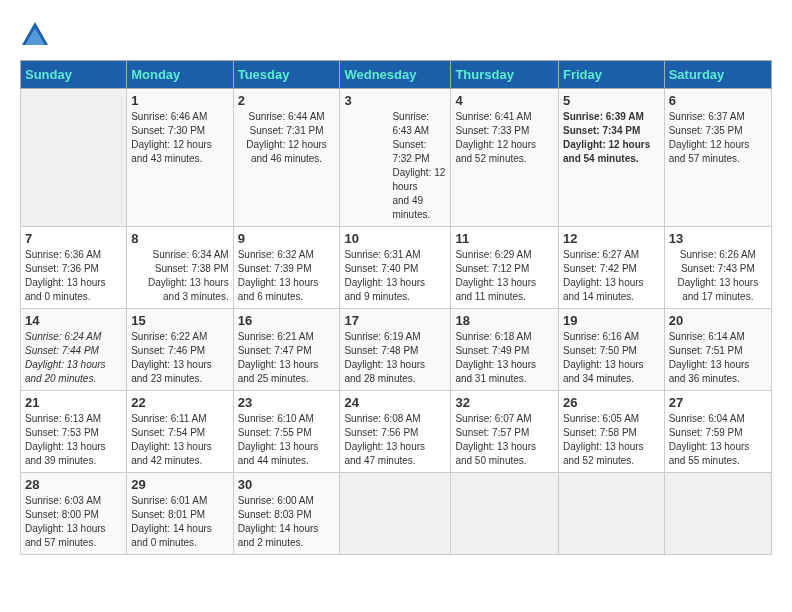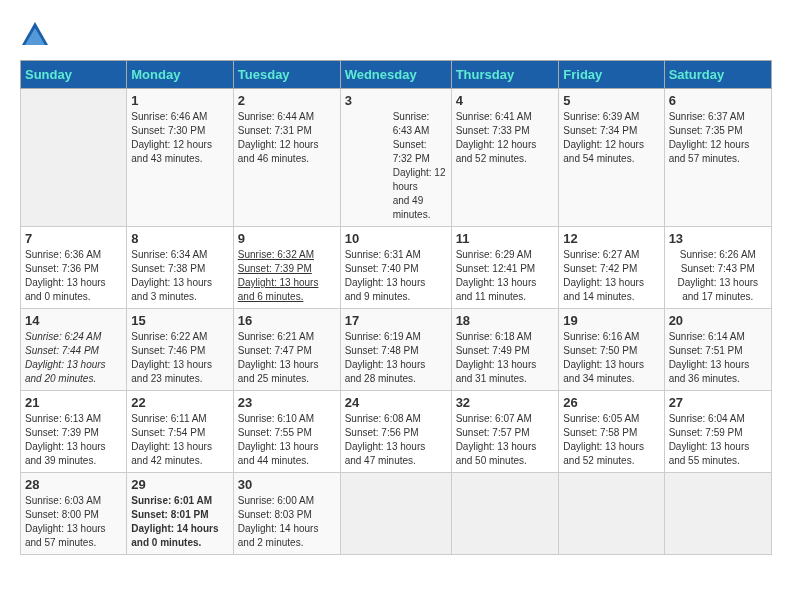--- a/index.html
+++ b/index.html
@@ -131,42 +131,42 @@
         <td class="empty-cell"></td>
         <td>
           <div class="day-num">1</div>
           <div class="day-info" style="white-space: pre-line;">Sunrise: 6:46 AM
 Sunset: 7:30 PM
 Daylight: 12 hours
 and 43 minutes.</div>
         </td>
         <td>
           <div class="day-num">2</div>
-          <div class="day-info" style="white-space: pre-line;">Sunrise: 6:44 AM
+          <div class="day-info" style="white-space: pre-line; text-align: center;">Sunrise: 6:44 AM
 Sunset: 7:31 PM
 Daylight: 12 hours
 and 46 minutes.</div>
         </td>
         <td>
           <div class="day-num">3</div>
           <div class="day-info" style="white-space: pre-line; margin-left: 48px;">Sunrise: 6:43 AM
 Sunset: 7:32 PM
 Daylight: 12 hours
 and 49 minutes.</div>
         </td>
         <td>
           <div class="day-num">4</div>
           <div class="day-info" style="white-space: pre-line;">Sunrise: 6:41 AM
 Sunset: 7:33 PM
 Daylight: 12 hours
 and 52 minutes.</div>
         </td>
         <td>
           <div class="day-num">5</div>
-          <div class="day-info" style="white-space: pre-line;">Sunrise: 6:39 AM
+          <div class="day-info" style="white-space: pre-line; font-weight: bold;">Sunrise: 6:39 AM
 Sunset: 7:34 PM
 Daylight: 12 hours
 and 54 minutes.</div>
         </td>
         <td>
           <div class="day-num">6</div>
           <div class="day-info" style="white-space: pre-line;">Sunrise: 6:37 AM
 Sunset: 7:35 PM
 Daylight: 12 hours
 and 57 minutes.</div>
@@ -175,43 +175,43 @@
       <tr>
         <td>
           <div class="day-num">7</div>
           <div class="day-info" style="white-space: pre-line;">Sunrise: 6:36 AM
 Sunset: 7:36 PM
 Daylight: 13 hours
 and 0 minutes.</div>
         </td>
         <td>
           <div class="day-num">8</div>
-          <div class="day-info" style="white-space: pre-line;">Sunrise: 6:34 AM
+          <div class="day-info" style="white-space: pre-line; text-align: right;">Sunrise: 6:34 AM
 Sunset: 7:38 PM
 Daylight: 13 hours
 and 3 minutes.</div>
         </td>
         <td>
           <div class="day-num">9</div>
-          <div class="day-info" style="white-space: pre-line; text-decoration: underline;">Sunrise: 6:32 AM
+          <div class="day-info" style="white-space: pre-line;">Sunrise: 6:32 AM
 Sunset: 7:39 PM
 Daylight: 13 hours
 and 6 minutes.</div>
         </td>
         <td>
           <div class="day-num">10</div>
           <div class="day-info" style="white-space: pre-line;">Sunrise: 6:31 AM
 Sunset: 7:40 PM
 Daylight: 13 hours
 and 9 minutes.</div>
         </td>
         <td>
           <div class="day-num">11</div>
           <div class="day-info" style="white-space: pre-line;">Sunrise: 6:29 AM
-Sunset: 12:41 PM
+Sunset: 7:12 PM
 Daylight: 13 hours
 and 11 minutes.</div>
         </td>
         <td>
           <div class="day-num">12</div>
           <div class="day-info" style="white-space: pre-line;">Sunrise: 6:27 AM
 Sunset: 7:42 PM
 Daylight: 13 hours
 and 14 minutes.</div>
         </td>
@@ -271,21 +271,21 @@
           <div class="day-info" style="white-space: pre-line;">Sunrise: 6:14 AM
 Sunset: 7:51 PM
 Daylight: 13 hours
 and 36 minutes.</div>
         </td>
       </tr>
       <tr>
         <td>
           <div class="day-num">21</div>
           <div class="day-info" style="white-space: pre-line;">Sunrise: 6:13 AM
-Sunset: 7:39 PM
+Sunset: 7:53 PM
 Daylight: 13 hours
 and 39 minutes.</div>
         </td>
         <td>
           <div class="day-num">22</div>
           <div class="day-info" style="white-space: pre-line;">Sunrise: 6:11 AM
 Sunset: 7:54 PM
 Daylight: 13 hours
 and 42 minutes.</div>
         </td>
@@ -328,21 +328,21 @@
       <tr>
         <td>
           <div class="day-num">28</div>
           <div class="day-info" style="white-space: pre-line;">Sunrise: 6:03 AM
 Sunset: 8:00 PM
 Daylight: 13 hours
 and 57 minutes.</div>
         </td>
         <td>
           <div class="day-num">29</div>
-          <div class="day-info" style="white-space: pre-line; font-weight: bold;">Sunrise: 6:01 AM
+          <div class="day-info" style="white-space: pre-line;">Sunrise: 6:01 AM
 Sunset: 8:01 PM
 Daylight: 14 hours
 and 0 minutes.</div>
         </td>
         <td>
           <div class="day-num">30</div>
           <div class="day-info" style="white-space: pre-line;">Sunrise: 6:00 AM
 Sunset: 8:03 PM
 Daylight: 14 hours
 and 2 minutes.</div>

